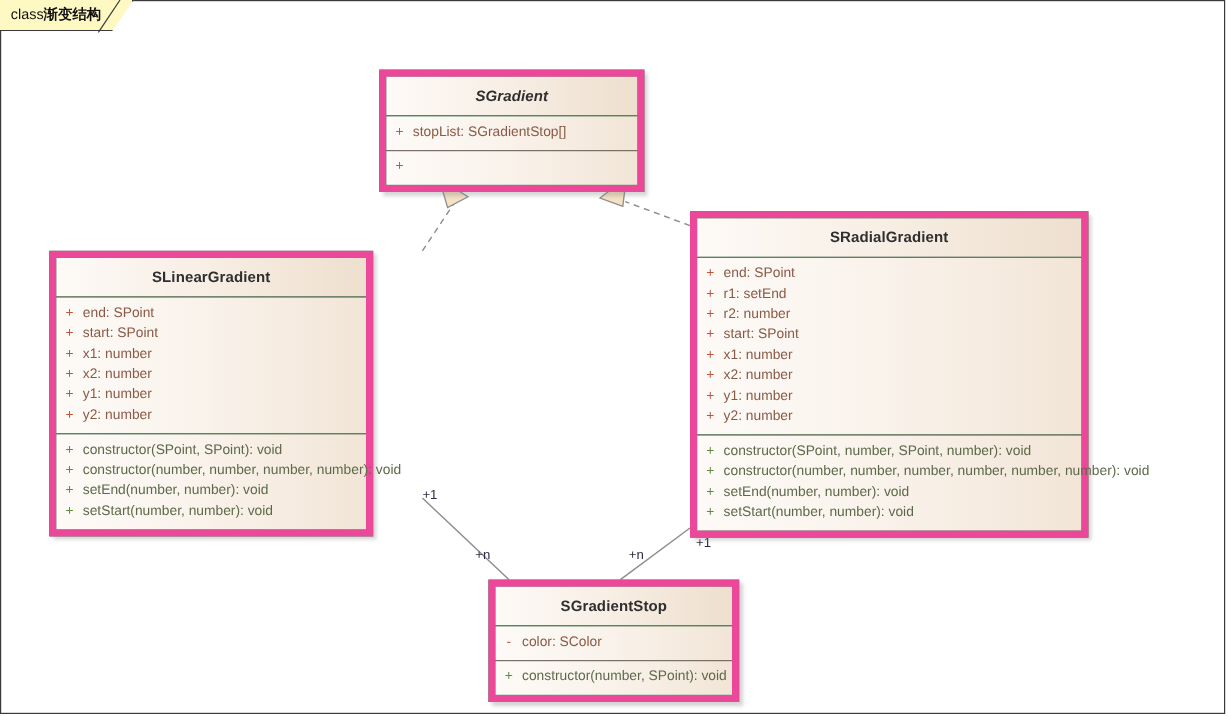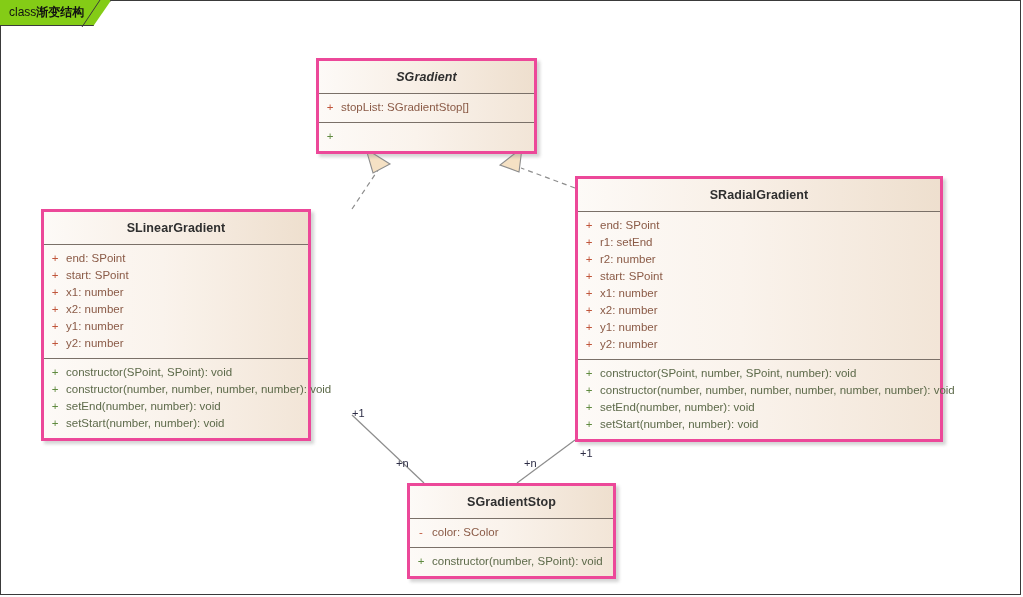--- a/index.html
+++ b/index.html
@@ -32,21 +32,21 @@
   .frame-tab {
     position: absolute;
     left: 0;
     top: 0;
     height: 26px;
     padding: 0 26px 0 9px;
     display: flex;
     align-items: center;
     border-right: 1px solid #3a3a3a;
     border-bottom: 1px solid #3a3a3a;
-    background: #84cc16;
+    background: #fef9c3;
     box-sizing: border-box;
     
     clip-path: polygon(0 0, 100% 0, calc(100% - 18px) 100%, 0 100%);
   }
   .frame-tab .tab-text {
     font-size: 12px;
     color: #111111;
     white-space: nowrap;
     letter-spacing: 0px;
   }
@@ -73,21 +73,21 @@
     position: absolute;
     font-size: 11px;
     color: #2b2b44;
     white-space: nowrap;
   }
 
   
   .uml-class {
     position: absolute;
     box-sizing: border-box;
-    border: 3px solid #ec4899;
+    border: 6px solid #ec4899;
     background: #15803d;
     box-shadow: 3px 3px 3px rgba(120,120,120,0.32);
   }
   .uml-header {
     height: 33px;
     display: flex;
     align-items: center;
     justify-content: center;
     border-bottom: 1px solid #7a7068;
     background: linear-gradient(to right, #fdfaf7 0%, #f8efe6 45%, #eedfce 100%);
@@ -127,21 +127,21 @@
   
   .attrs .vis { color: #c0553a; }
   .attrs .sig { color: #8a5a46; }
   
   .ops .vis  { color: #5f8a3f; }
   .ops .sig  { color: #5d6a4a; }
 
   
   #cls-sgradient       { left: 316px; top: 58px;  width: 221px; }
   #cls-slineargradient { left: 41px;  top: 209px; width: 270px; }
-  #cls-sradialgradient { left: 575px; top: 176px; width: 368px; }
+  #cls-sradialgradient { left: 575px; top: 176px; width: 332px; }
   #cls-sgradientstop   { left: 407px; top: 483px; width: 209px; }
 </style>
 </head>
 <body>
 
 <div id="canvas">
 
   <svg id="links" viewBox="0 0 1023 597" xmlns="http://www.w3.org/2000/svg">
 
     <g>

